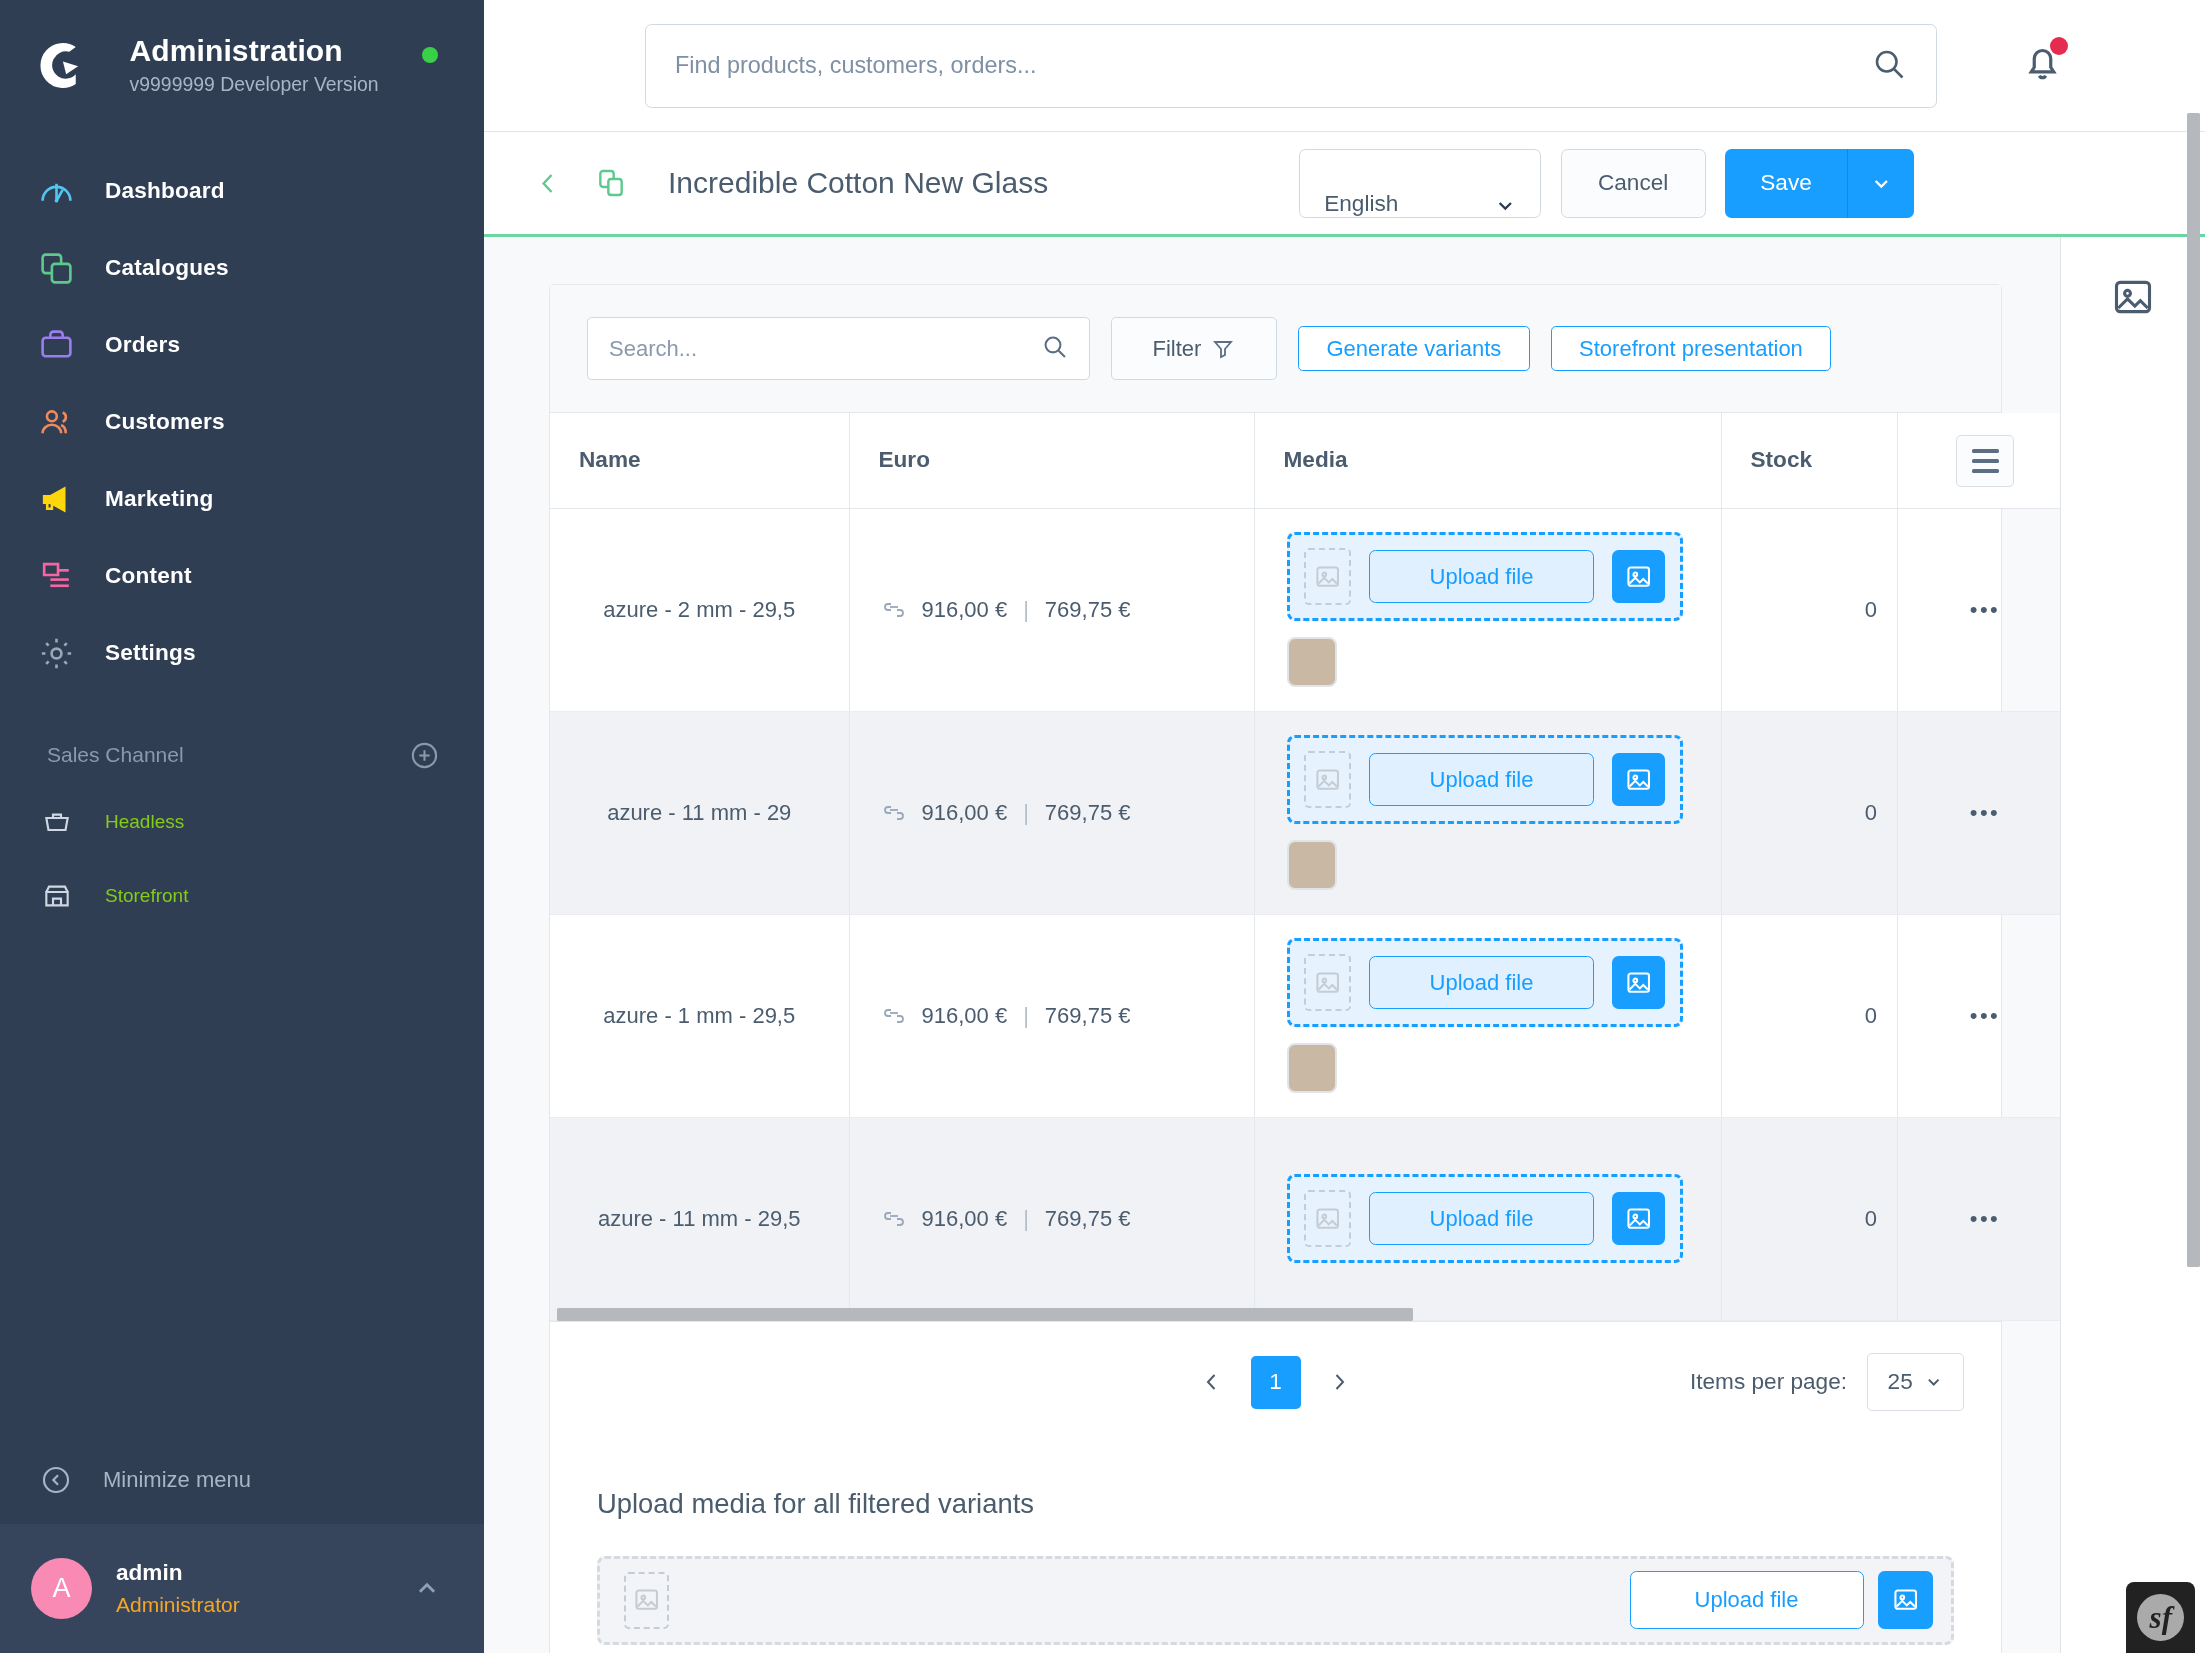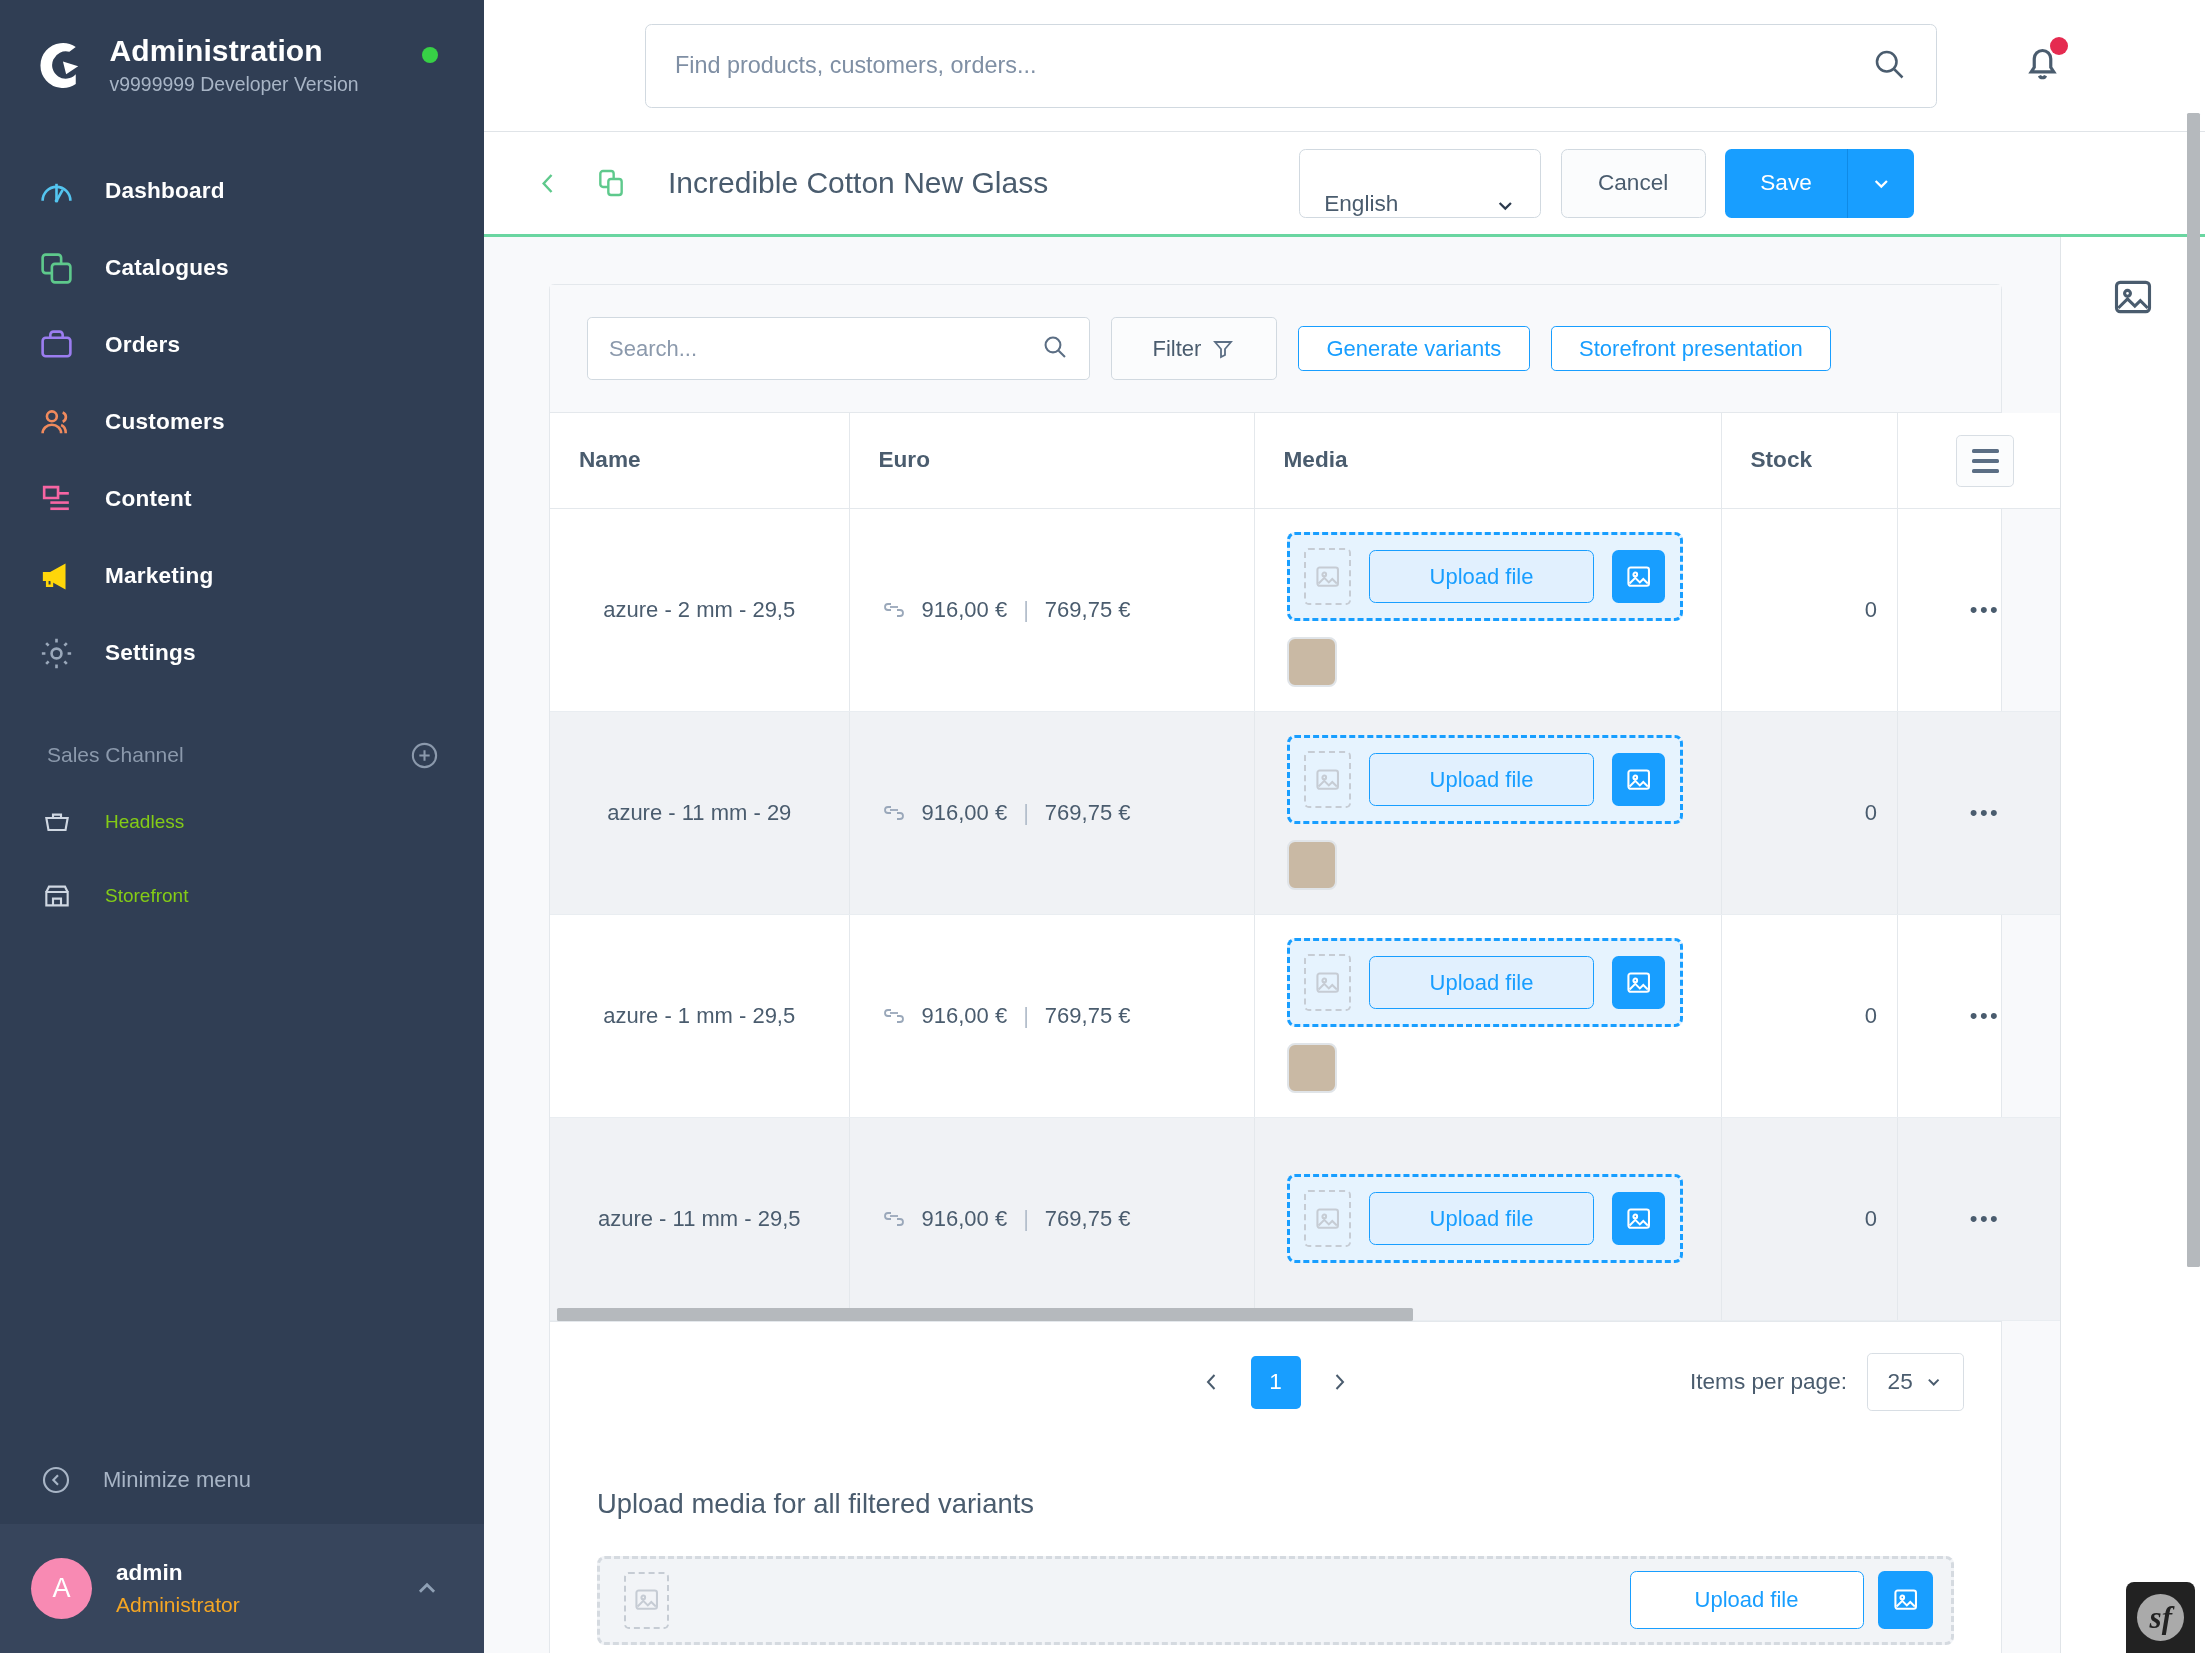--- a/index.html
+++ b/index.html
@@ -16,20 +16,21 @@
     width: 484px; height: 1653px;
     background: #303e54;
     display: flex; flex-direction: column;
     flex: 0 0 484px;
     position: relative;
   }
   .sb-brand {
     display: flex; align-items: center;
     padding: 34px 0 34px 34px;
     position: relative;
+    gap: 20px;
   }
   .sb-logo {
     width: 53px; height: 53px;
     flex: 0 0 53px;
     position: relative;
   }
   .sb-logo svg { display:block; }
   .sb-brand-text { margin-left: 22.6px; }
   .sb-title {
     color: #fff; font-size: 30px; font-weight: 700; letter-spacing: 0.1px;
@@ -417,38 +418,38 @@
               <path d="M3 19c0-3.3 2.7-5.5 6-5.5s6 2.2 6 5.5"></path>
             <path d="M16 5.5a3.2 3.2 0 0 1 0 6"></path>
               <path d="M18 19c0-3-1.2-4.7-3-5.4"></path>
           </svg>
         </span>
         <span class="sb-label">Customers</span>
       </div>
 
       <div class="sb-item">
         <span class="sb-icon">
+          <svg width="37" height="37" viewBox="0 0 24 24" fill="none" stroke="#ffd60a" stroke-width="1.7">
+            <path d="M4 10v4h4l9 5V5l-9 5H4z" fill="#ffd60a"></path>
+              <path d="M6 14v4h3v-4"></path>
+          </svg>
+        </span>
+        <span class="sb-label">Marketing</span>
+      </div>
+
+      <div class="sb-item">
+        <span class="sb-icon">
           <svg width="37" height="37" viewBox="0 0 24 24" fill="none" stroke="#f765a3" stroke-width="1.7">
             <path d="M4 4h9v7H4z"></path>
               <path d="M13 8h7"></path>
               <path d="M8 14h12"></path>
               <path d="M8 18h12"></path>
           </svg>
         </span>
         <span class="sb-label">Content</span>
-      </div>
-
-      <div class="sb-item">
-        <span class="sb-icon">
-          <svg width="37" height="37" viewBox="0 0 24 24" fill="none" stroke="#ffd60a" stroke-width="1.7">
-            <path d="M4 10v4h4l9 5V5l-9 5H4z" fill="#ffd60a"></path>
-              <path d="M6 14v4h3v-4"></path>
-          </svg>
-        </span>
-        <span class="sb-label">Marketing</span>
       </div>
 
       <div class="sb-item">
         <span class="sb-icon">
           <svg width="37" height="37" viewBox="0 0 24 24" fill="none" stroke="#9aa8ba" stroke-width="1.7">
             <circle cx="12" cy="12" r="3.2"></circle>
             <path d="M12 2.5v2.3M12 19.2v2.3M21.5 12h-2.3M4.8 12H2.5M18.7 5.3l-1.6 1.6M6.9 17.1l-1.6 1.6M18.7 18.7l-1.6-1.6M6.9 6.9L5.3 5.3"></path>
           </svg>
         </span>
         <span class="sb-label">Settings</span>

